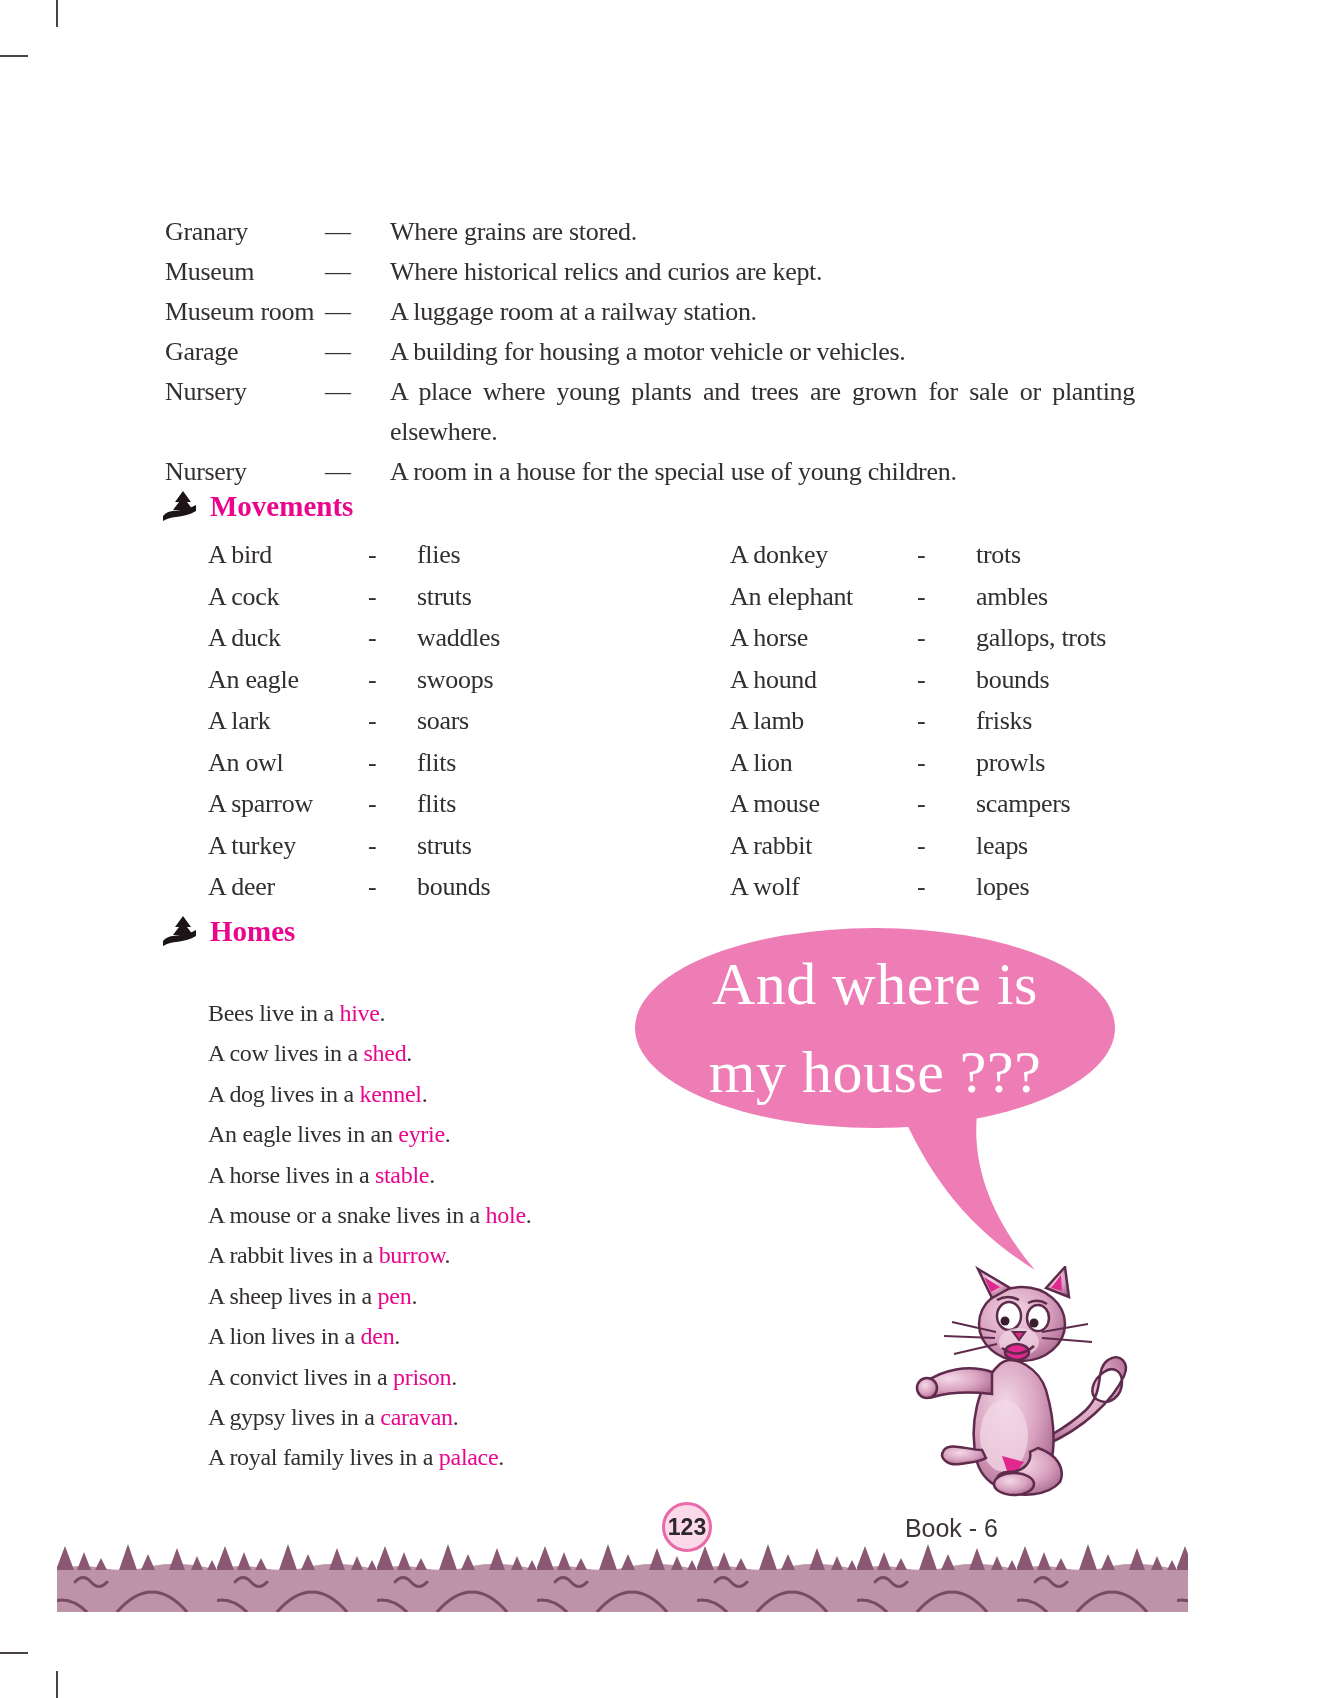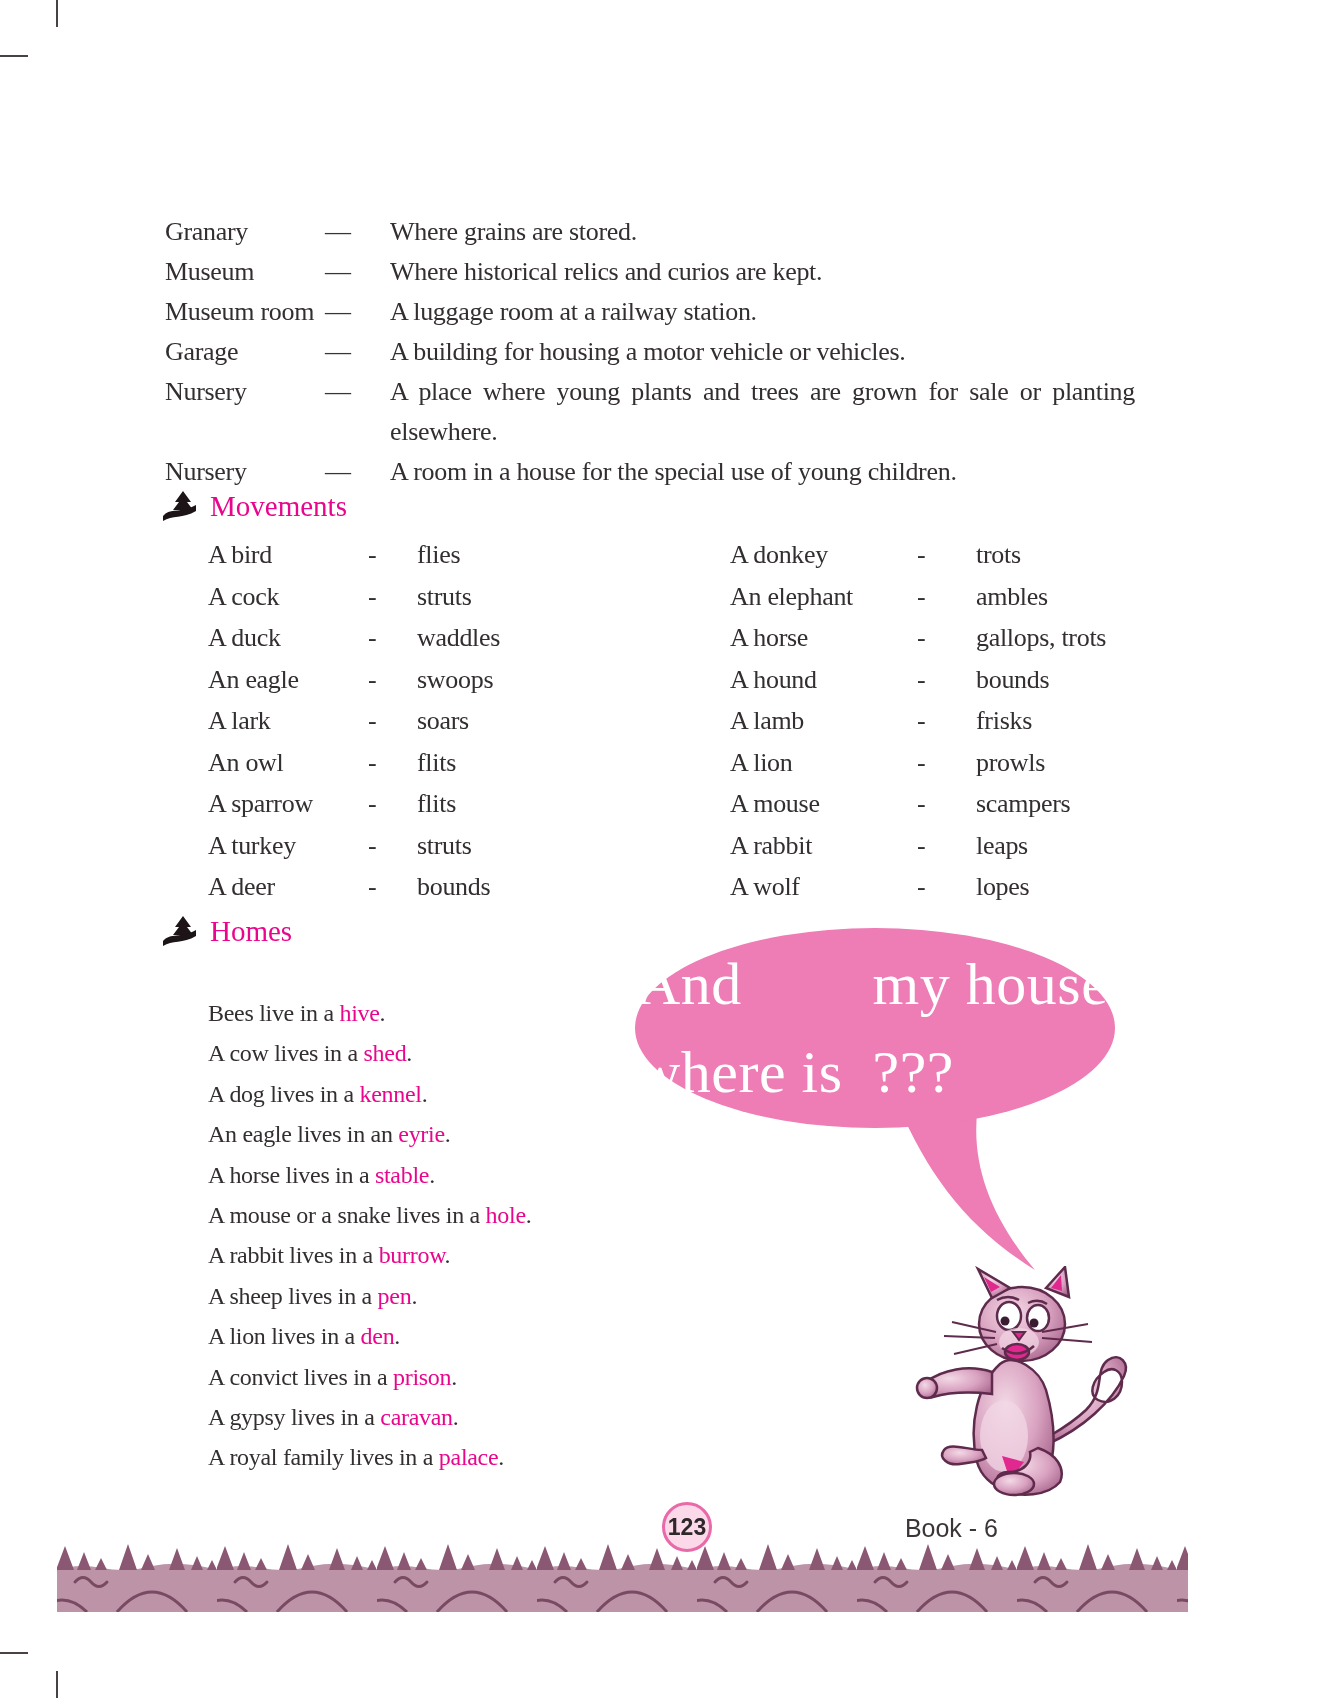--- a/index.html
+++ b/index.html
@@ -14,42 +14,42 @@
 
   
   .definitions{position:absolute;left:165px;top:212px;}
   .def-row{display:grid;grid-template-columns:160px 65px 745px;font-size:26px;line-height:40px;letter-spacing:-0.3px;}
   .def-term{white-space:nowrap;}
   .def-dash{color:#3a3436;}
   .def-text{text-align:justify;}
 
   
   .section-heading{position:absolute;left:162px;display:flex;align-items:center;gap:12px;}
-  .heading-label{font-weight:normal;font-size:29px;color:#e9068d;line-height:32px;}
+  .heading-label{font-weight:bold;font-size:29px;color:#e9068d;line-height:32px;}
   .marker{width:36px;height:32px;display:inline-block;}
 
   
   .mv-col{position:absolute;top:534px;font-size:26px;letter-spacing:-0.3px;}
   .mv-left{left:208px;}
   .mv-right{left:730px;}
   .mv-row{display:grid;line-height:41.5px;}
   .mv-left .mv-row{grid-template-columns:160px 49px auto;}
   .mv-right .mv-row{grid-template-columns:187px 59px auto;}
   .mv-animal,.mv-verb{white-space:nowrap;}
 
   
   .homes-list{position:absolute;left:208px;top:993px;font-size:24px;line-height:40.4px;letter-spacing:-0.3px;}
   .home-line{white-space:nowrap;}
   .hl{color:#e9068d;}
 
   
   .bubble-svg{position:absolute;left:630px;top:920px;z-index:1;}
   .bubble-text{
     position:absolute;left:637px;top:932px;width:476px;height:192px;z-index:2;
-    display:flex;flex-direction:row;justify-content:center;align-items:center;
+    display:flex;flex-direction:column;justify-content:center;align-items:center;
     color:#ffffff;font-size:60px;line-height:88px;letter-spacing:0.5px;
   }
 
   
   .cat-svg{position:absolute;left:898px;top:1266px;z-index:1;}
 
   
   .footer-svg{position:absolute;left:57px;top:1540px;z-index:1;}
   .page-badge{
     position:absolute;left:646px;top:1502px;width:44px;height:44px;z-index:3;

